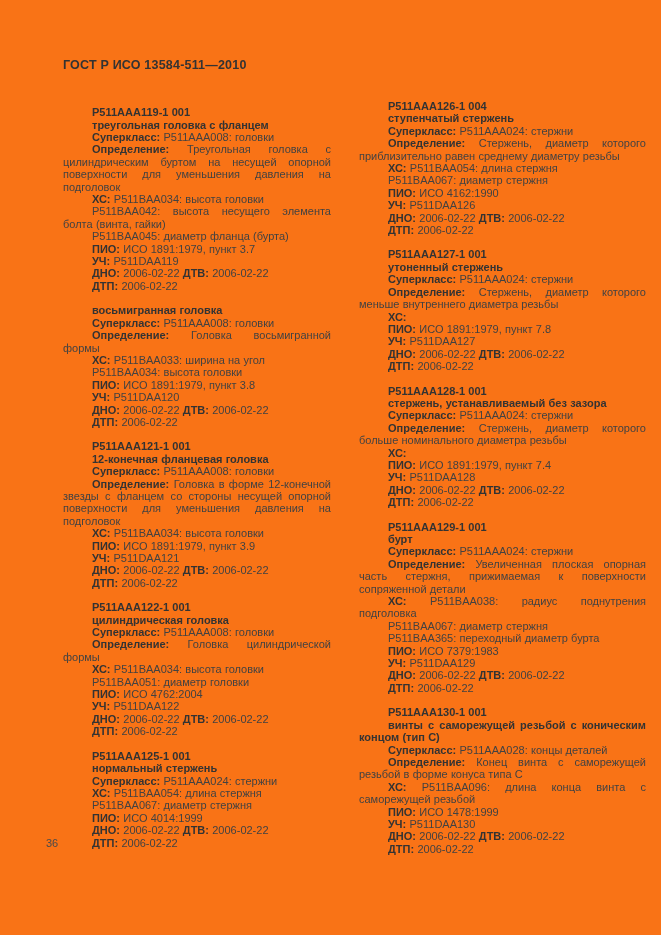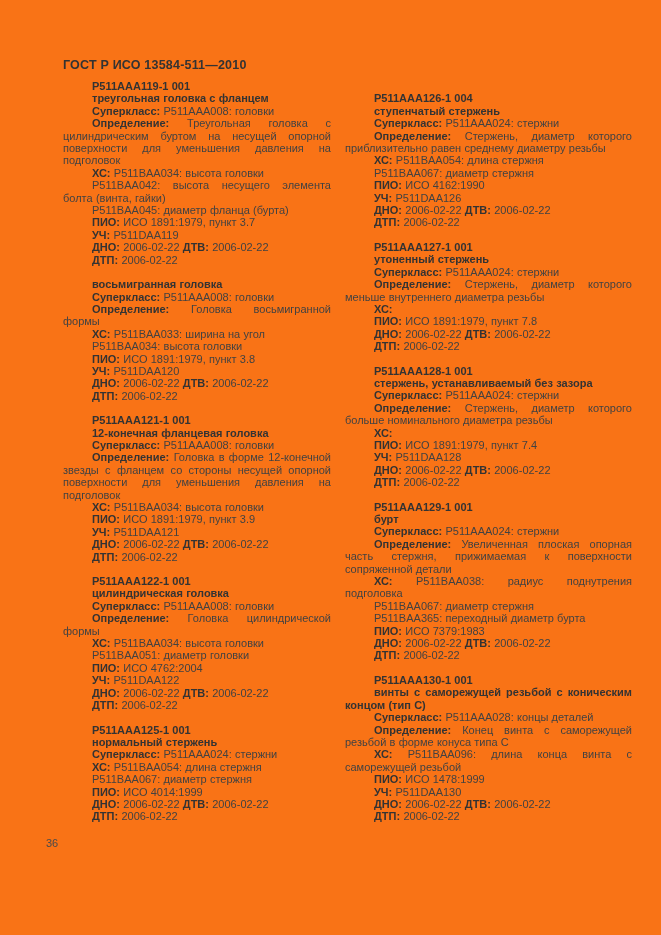--- a/index.html
+++ b/index.html
@@ -11,23 +11,23 @@
     position: relative;
     overflow: hidden;
   }
   .page { position: relative; width: 661px; height: 935px; background: #f97316; }
   .doc-header {
     position: absolute; left: 63px; top: 58px;
     font-size: 12.5px; font-weight: 700; color: #333333;
     letter-spacing: 0.2px;
   }
   .columns {
-    position: absolute; left: 63px; top: 80px;
+    position: absolute; left: 63px; top: 100px;
     width: 569px;
-    display: flex; gap: 14px; align-items: flex-end;
+    display: flex; gap: 28px; align-items: center;
   }
   .col { flex: none; }
   .col-left { width: 268px; }
   .col-right { width: 287px; }
   .entry { margin-bottom: 12px; }
   .entry p {
     font-size: 11px;
     line-height: 12.4px;
     text-align: justify;
     text-indent: 29px;
@@ -119,20 +119,21 @@
           <p><span class="lbl">ДНО:</span> <span>2006-02-22</span> <span class="lbl">ДТВ:</span> <span>2006-02-22</span></p>
           <p><span class="lbl">ДТП:</span> <span>2006-02-22</span></p>
         </div>
         <div class="entry">
           <p class="bold-line"><span>P511AAA127-1 001</span></p>
           <p class="bold-line"><span>утоненный стержень</span></p>
           <p><span class="lbl">Суперкласс:</span> <span>P511AAA024: стержни</span></p>
           <p><span class="lbl">Определение:</span> <span>Стержень, диаметр которого меньше внутреннего диаметра резьбы</span></p>
           <p><span class="lbl">ХС:</span></p>
           <p><span class="lbl">ПИО:</span> <span>ИСО 1891:1979, пункт 7.8</span></p>
+          <p><span class="lbl">УЧ:</span> <span>P511DAA127</span></p>
           <p><span class="lbl">ДНО:</span> <span>2006-02-22</span> <span class="lbl">ДТВ:</span> <span>2006-02-22</span></p>
           <p><span class="lbl">ДТП:</span> <span>2006-02-22</span></p>
         </div>
         <div class="entry">
           <p class="bold-line"><span>P511AAA128-1 001</span></p>
           <p class="bold-line"><span>стержень, устанавливаемый без зазора</span></p>
           <p><span class="lbl">Суперкласс:</span> <span>P511AAA024: стержни</span></p>
           <p><span class="lbl">Определение:</span> <span>Стержень, диаметр которого больше номинального диаметра резьбы</span></p>
           <p><span class="lbl">ХС:</span></p>
           <p><span class="lbl">ПИО:</span> <span>ИСО 1891:1979, пункт 7.4</span></p>
@@ -142,20 +143,21 @@
         </div>
         <div class="entry">
           <p class="bold-line"><span>P511AAA129-1 001</span></p>
           <p class="bold-line"><span>бурт</span></p>
           <p><span class="lbl">Суперкласс:</span> <span>P511AAA024: стержни</span></p>
           <p><span class="lbl">Определение:</span> <span>Увеличенная плоская опорная часть стержня, прижимаемая к поверхности сопряженной детали</span></p>
           <p><span class="lbl">ХС:</span> <span>P511BAA038: радиус поднутрения подголовка</span></p>
           <p><span>P511BAA067: диаметр стержня</span></p>
           <p><span>P511BAA365: переходный диаметр бурта</span></p>
           <p><span class="lbl">ПИО:</span> <span>ИСО 7379:1983</span></p>
+          <p><span class="lbl">УЧ:</span> <span>P511DAA129</span></p>
           <p><span class="lbl">ДНО:</span> <span>2006-02-22</span> <span class="lbl">ДТВ:</span> <span>2006-02-22</span></p>
           <p><span class="lbl">ДТП:</span> <span>2006-02-22</span></p>
         </div>
         <div class="entry">
           <p class="bold-line"><span>P511AAA130-1 001</span></p>
           <p class="bold-line"><span>винты с саморежущей резьбой с коническим концом (тип С)</span></p>
           <p><span class="lbl">Суперкласс:</span> <span>P511AAA028: концы деталей</span></p>
           <p><span class="lbl">Определение:</span> <span>Конец винта с саморежущей резьбой в форме конуса типа С</span></p>
           <p><span class="lbl">ХС:</span> <span>P511BAA096: длина конца винта с саморежущей резьбой</span></p>
           <p><span class="lbl">ПИО:</span> <span>ИСО 1478:1999</span></p>

